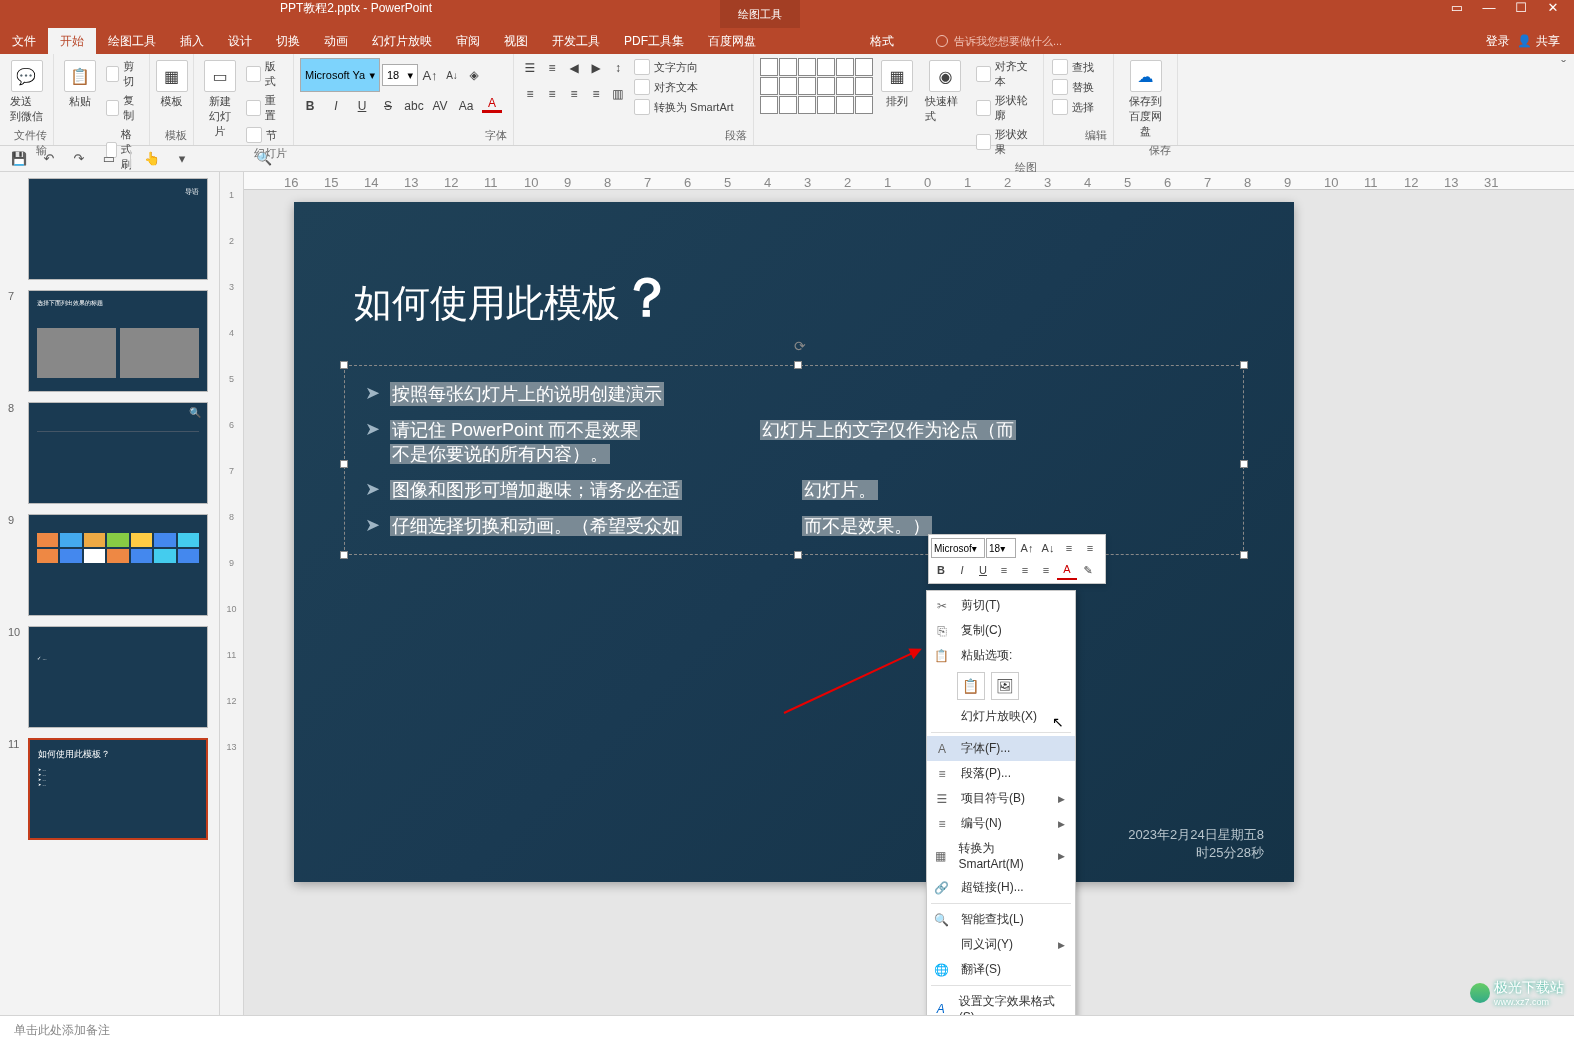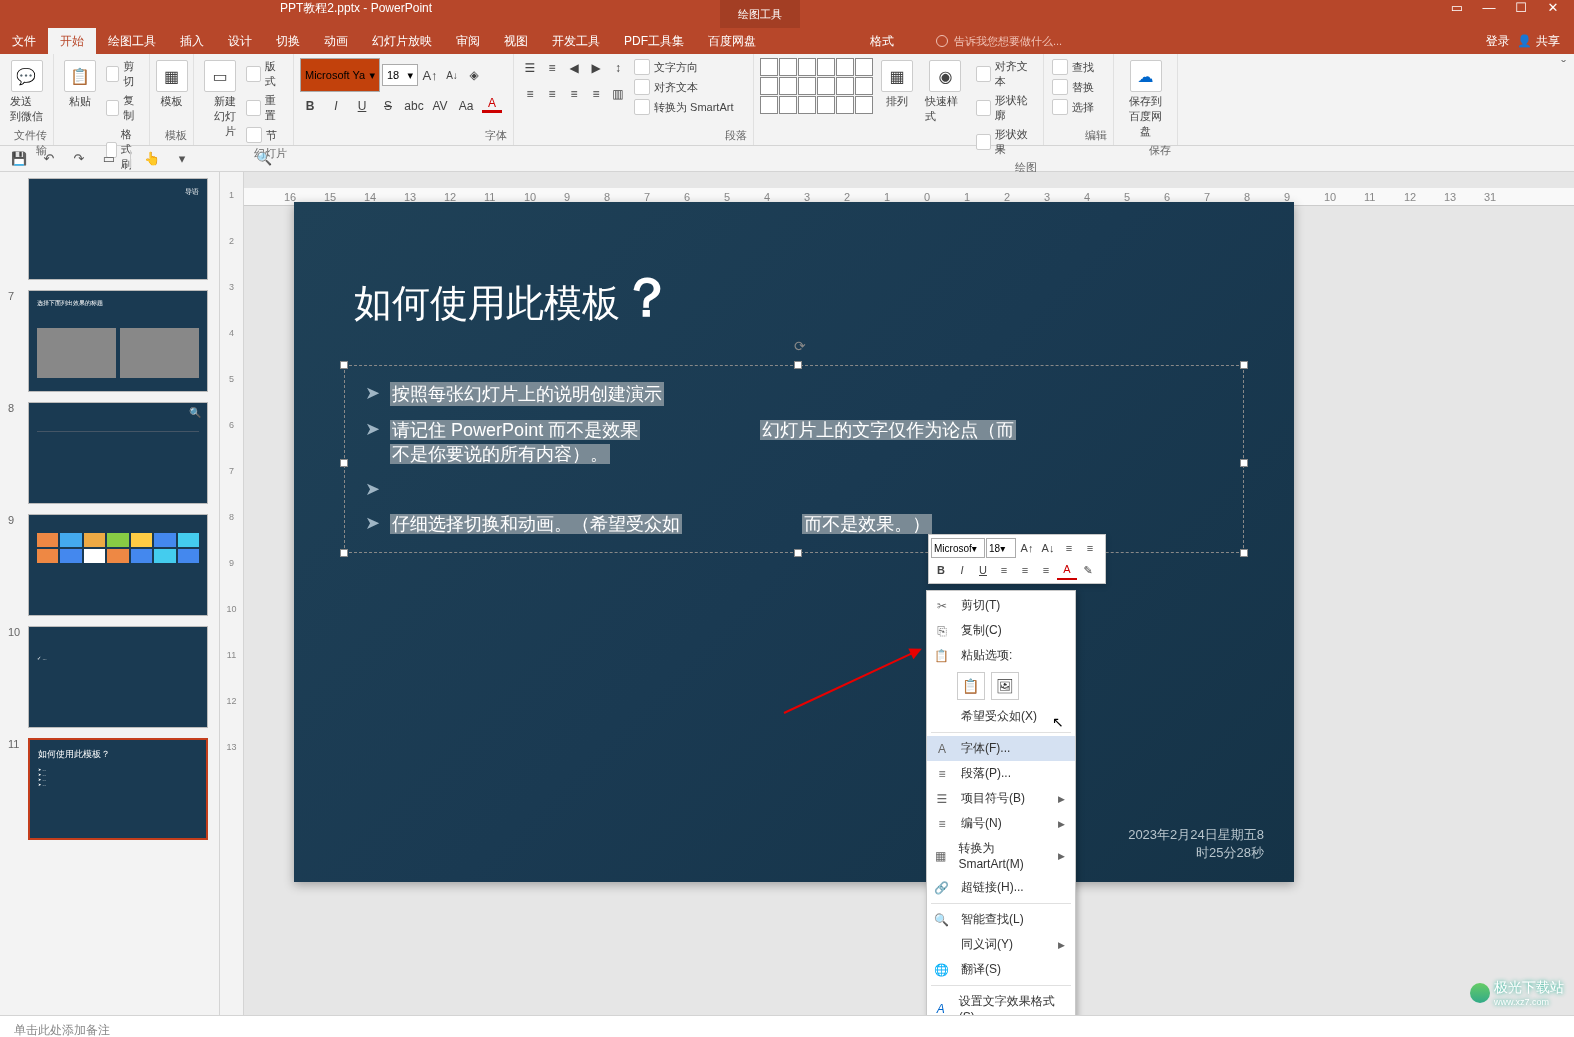--- a/index.html
+++ b/index.html
@@ -28,21 +28,21 @@
 .ribbon-group .label { font-size: 11px; color: #666; text-align: right; padding-top: 2px; }
 .rbtn-lg { display: flex; flex-direction: column; align-items: center; gap: 2px; padding: 2px 4px; font-size: 11px; color: #444; cursor: pointer; }
 .rbtn-lg .ico { width: 32px; height: 32px; background: #fff; border: 1px solid #ccc; border-radius: 2px; display: flex; align-items: center; justify-content: center; font-size: 16px; }
 .rbtn-sm { display: flex; align-items: center; gap: 4px; font-size: 11px; color: #444; padding: 1px 2px; cursor: pointer; }
 .rbtn-sm .ico { width: 16px; height: 16px; background: #fff; border: 1px solid #ccc; border-radius: 2px; }
 .vstack { display: flex; flex-direction: column; gap: 2px; }
 .hstack { display: flex; gap: 2px; align-items: center; }
 
 .font-box { display: flex; flex-direction: column; gap: 4px; }
 .font-row1 { display: flex; gap: 2px; align-items: center; }
-.font-name { width: 80px; height: 22px; border: 1px solid #ababab; background: #c2410c; font-size: 11px; padding: 16px 4px; display: flex; align-items: center; justify-content: space-between; }
+.font-name { width: 80px; height: 22px; border: 1px solid #ababab; background: #7dd3fc; font-size: 11px; padding: 16px 4px; display: flex; align-items: center; justify-content: space-between; }
 .font-size { width: 36px; height: 22px; border: 1px solid #ababab; background: #fff; font-size: 11px; padding: 0 4px; display: flex; align-items: center; justify-content: space-between; }
 .font-row2 { display: flex; gap: 6px; }
 .fbtn { width: 20px; height: 20px; display: flex; align-items: center; justify-content: center; font-size: 12px; color: #444; cursor: pointer; }
 .fbtn.color-a { color: #c00; border-bottom: 3px solid #c00; height: 17px; }
 
 .shapes-grid { display: grid; grid-template-columns: repeat(6, 18px); grid-template-rows: repeat(3, 18px); gap: 1px; }
 .shape-ico { width: 18px; height: 18px; border: 1px solid #888; background: #fff; }
 
 
 .qat { height: 26px; background: #f3f3f3; border-bottom: 1px solid #d4d4d4; display: flex; align-items: center; gap: 12px; padding: 0 10px; }
@@ -54,21 +54,21 @@
 .thumb-item { display: flex; gap: 6px; margin-bottom: 10px; }
 .thumb-num { font-size: 11px; color: #666; width: 14px; }
 .thumb-img { width: 180px; height: 102px; background: #1a3a52; border: 1px solid #bbb; position: relative; font-size: 6px; color: #fff; padding: 8px; }
 .thumb-img.selected { border: 2px solid #c43e1c; }
 .thumb-img .zoom-ico { position: absolute; top: 4px; right: 4px; width: 14px; height: 14px; font-size: 10px; color: #888; }
 
 .outline-ruler { width: 24px; background: #f3f3f3; border-right: 1px solid #d4d4d4; }
 .outline-ruler .num { font-size: 9px; color: #888; text-align: center; padding: 18px 0; }
 
 .slide-area { flex: 1; background: #e6e6e6; position: relative; overflow: hidden; }
-.ruler-h { height: 18px; background: #f9f9f9; border-bottom: 1px solid #ccc; position: relative; font-size: 11px; color: #888; margin-top: 16px; }
+.ruler-h { height: 18px; background: #f9f9f9; border-bottom: 1px solid #ccc; position: relative; font-size: 13px; color: #888; }
 .ruler-h span { position: absolute; top: 3px; }
 .slide-canvas { position: absolute; left: 50px; top: 30px; width: 1000px; height: 680px; background: linear-gradient(135deg, #1f4157 0%, #1a3a52 50%, #153347 100%); box-shadow: 0 3px 10px rgba(0,0,0,0.3); }
 .slide-title { color: #fff; font-size: 38px; padding: 60px 60px 20px; font-weight: 300; }
 .slide-title .qmark { font-size: 54px; font-weight: bold; }
 .text-box { margin: 10px 50px; border: 1px dashed #888; padding: 10px 20px; position: relative; }
 .text-box .handle { position: absolute; width: 8px; height: 8px; background: #fff; border: 1px solid #888; }
 .text-box .handle.tl { top: -5px; left: -5px; } .text-box .handle.tr { top: -5px; right: -5px; }
 .text-box .handle.bl { bottom: -5px; left: -5px; } .text-box .handle.br { bottom: -5px; right: -5px; }
 .text-box .handle.tm { top: -5px; left: 50%; } .text-box .handle.bm { bottom: -5px; left: 50%; }
 .text-box .handle.ml { top: 50%; left: -5px; } .text-box .handle.mr { top: 50%; right: -5px; }
@@ -182,21 +182,21 @@
     <div class="rbtn-lg">
         <div class="ico">▦</div>
         <span>模板</span>
       </div>
     <div class="label">模板</div>
   </div>
   <div class="ribbon-group" style="width:100px">
     <div class="controls">
       <div class="rbtn-lg">
           <div class="ico">▭</div>
-          <span style="white-space:pre-line;text-align:right">新建
+          <span style="white-space:pre-line;text-align:center">新建
 幻灯片</span>
         </div>
       <div class="vstack">
         <div class="rbtn-sm">
             <span class="ico"></span>
             <span>版式</span>
           </div>
         <div class="rbtn-sm">
             <span class="ico"></span>
             <span>重置</span>
@@ -488,20 +488,21 @@
         <div class="bullet-line">
             <span class="arrow">➤</span>
             <span class="sel">按照每张幻灯片上的说明创建演示</span>
           </div>
         <div class="bullet-line">
             <span class="arrow">➤</span>
             <span><span class="sel">请记住 PowerPoint 而不是效果</span>&nbsp;&nbsp;&nbsp;&nbsp;&nbsp;&nbsp;&nbsp;&nbsp;&nbsp;&nbsp;&nbsp;&nbsp;&nbsp;&nbsp;&nbsp;&nbsp;&nbsp;&nbsp;&nbsp;&nbsp;&nbsp;&nbsp;&nbsp;&nbsp;<span class="sel">幻灯片上的文字仅作为论点（而</span><br><span class="sel">不是你要说的所有内容）。</span></span>
           </div>
         <div class="bullet-line">
             <span class="arrow">➤</span>
+            <span><span class="sel">图像和图形可增加趣味；请务必在适</span>&nbsp;&nbsp;&nbsp;&nbsp;&nbsp;&nbsp;&nbsp;&nbsp;&nbsp;&nbsp;&nbsp;&nbsp;&nbsp;&nbsp;&nbsp;&nbsp;&nbsp;&nbsp;&nbsp;&nbsp;&nbsp;&nbsp;&nbsp;&nbsp;<span class="sel">幻灯片。</span></span>
           </div>
         <div class="bullet-line">
             <span class="arrow">➤</span>
             <span><span class="sel">仔细选择切换和动画。（希望受众如</span>&nbsp;&nbsp;&nbsp;&nbsp;&nbsp;&nbsp;&nbsp;&nbsp;&nbsp;&nbsp;&nbsp;&nbsp;&nbsp;&nbsp;&nbsp;&nbsp;&nbsp;&nbsp;&nbsp;&nbsp;&nbsp;&nbsp;&nbsp;&nbsp;<span class="sel">而不是效果。）</span></span>
           </div>
       </div>
       <div class="timestamp">
         <div>2023年2月24日星期五8</div>
         <div>时25分28秒</div>
       </div>
@@ -540,21 +541,21 @@
       <div class="cm-item">
           <span class="cm-ico">📋</span>
           <span>粘贴选项:</span>
         </div>
       <div class="cm-paste-row">
         <div class="cm-paste-btn">📋</div>
         <div class="cm-paste-btn">🖼</div>
       </div>
       <div class="cm-item">
           <span class="cm-ico"></span>
-          <span>希望受众如(X)</span>
+          <span>幻灯片放映(X)</span>
         </div>
       <div class="cm-sep"></div>
       <div class="cm-item hover">
           <span class="cm-ico">A</span>
           <span>字体(F)...</span>
         </div>
       <div class="cm-item">
           <span class="cm-ico">≡</span>
           <span>段落(P)...</span>
         </div>

